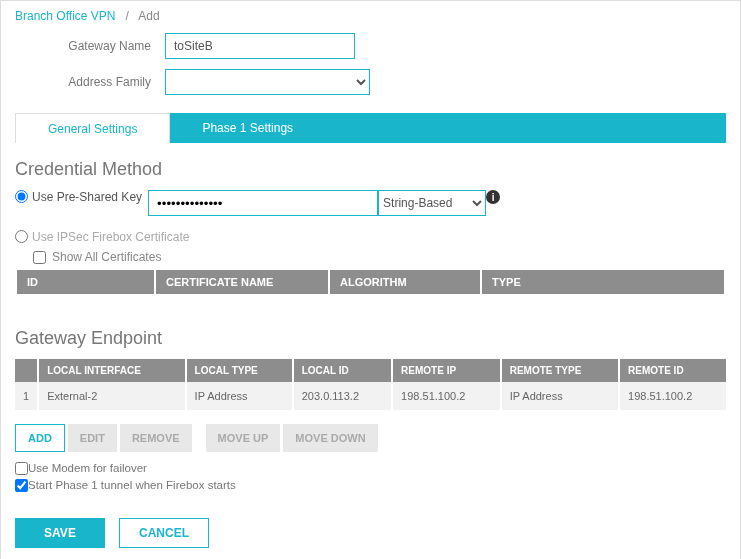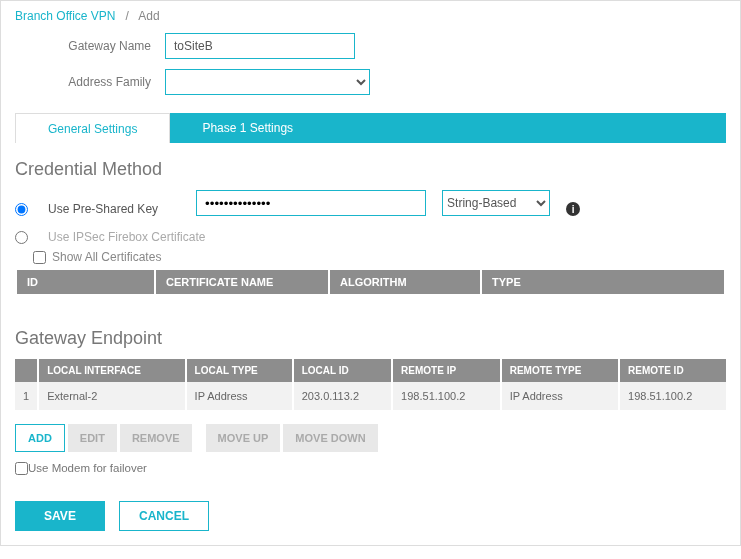--- a/index.html
+++ b/index.html
@@ -9,21 +9,21 @@
 .breadcrumb a{color:#19b5cb;text-decoration:none}
 .form-rows{margin:8px 0 18px 0}
 .form-row{display:flex;align-items:center;margin-bottom:10px}
 .form-row label{width:150px;text-align:right;padding-right:14px;color:#777;font-size:12px}
 .text-input{border:1px solid #19b5cb;height:26px;padding:0 8px;font-size:12px;color:#555;width:190px;outline:none}
 .select{border:1px solid #19b5cb;height:26px;padding:11px 6px;font-size:12px;color:#555;width:205px;background:#fff}
 .tabs{display:flex;background:#19b5cb;height:30px}
 .tab{padding:0 32px;height:30px;display:flex;align-items:center;font-size:12px;color:#fff;cursor:pointer}
 .tab.active{background:#fff;color:#19b5cb;border-top:1px solid #ddd;border-left:1px solid #ddd;border-right:1px solid #ddd}
 h2.section{font-size:18px;font-weight:400;color:#777;margin:16px 0 10px 0}
-.radio-row{display:flex;align-items:flex-end;gap:16px;margin-bottom:3px}
+.radio-row{display:flex;align-items:flex-start;gap:0;margin-bottom:3px}
 .radio-row input[type=radio]{margin-right:4px}
 .psk-input{border:1px solid #19b5cb;height:26px;width:230px;padding:0 8px}
 .sel-sb{border:1px solid #19b5cb;height:26px;width:108px;font-size:12px;color:#555;background:#fff}
 .info-icon{width:14px;height:14px;border-radius:50%;background:#333;color:#fff;font-size:10px;display:flex;align-items:center;justify-content:center;font-weight:bold}
 .chk-row{display:flex;align-items:center;gap:6px;margin:6px 0 6px 18px;color:#888}
 .cert-table{width:100%;margin-top:4px;border-collapse:separate;border-spacing:2px 0}
 .cert-table thead td{background:#8d8d8d;color:#fff;font-size:11px;font-weight:bold;padding:6px 10px}
 .cert-table .idcol{width:137px}
 .cert-table .c2{width:172px}
 .cert-table .c3{width:150px}
@@ -139,19 +139,23 @@
     <button class="btn ghost">REMOVE</button>
     <span style="width:8px"></span>
     <button class="btn ghost">MOVE UP</button>
     <button class="btn ghost">MOVE DOWN</button>
   </div>
 
   <div class="chk-line">
     <input type="checkbox" style="">
     <span>Use Modem for failover</span>
   </div>
+  <div class="chk-line" style="margin-top:4px">
+    <input type="checkbox" checked="" style="">
+    <span>Start Phase 1 tunnel when Firebox starts</span>
+  </div>
 
   <div class="action-row">
     <button class="save-btn">SAVE</button>
     <button class="cancel-btn">CANCEL</button>
   </div>
 
 </div>
 
 </body></html>

